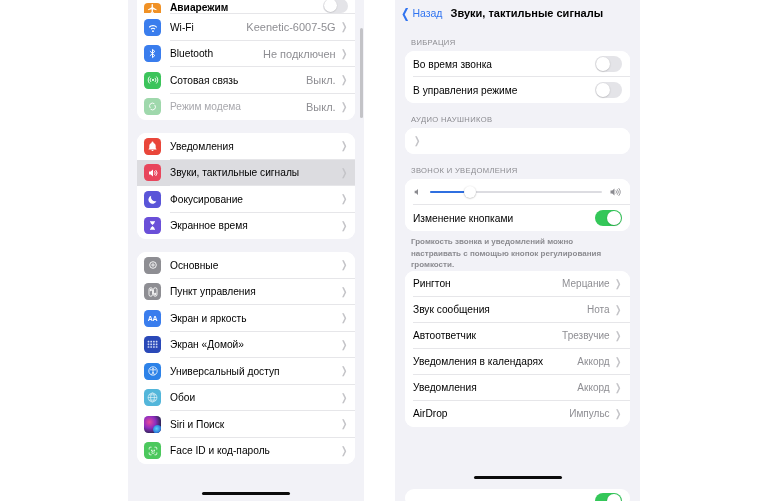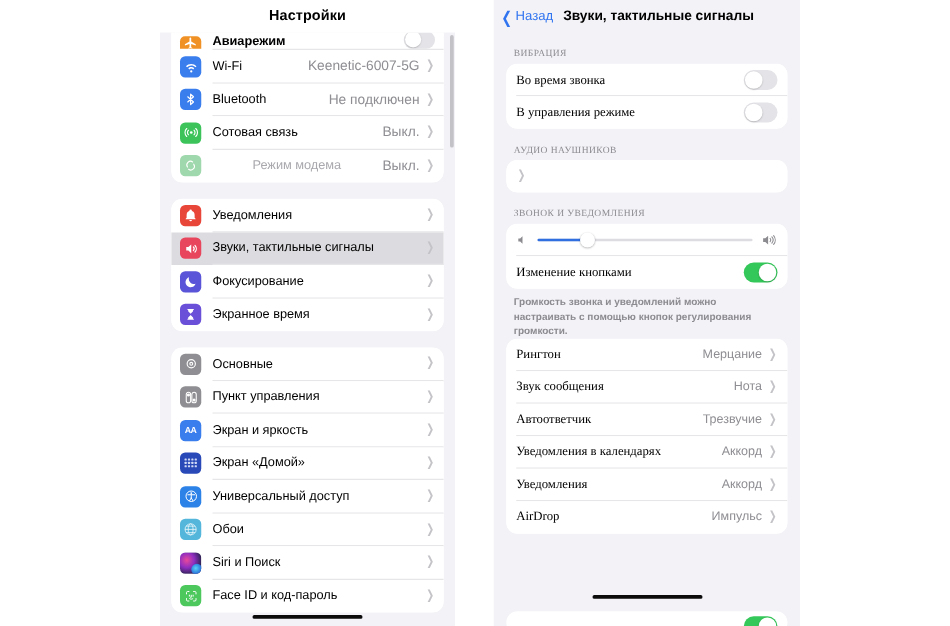--- a/index.html
+++ b/index.html
@@ -101,21 +101,21 @@
   .app-icon svg { display: block; }
 
   .row-label {
     font-size: 10.2px;
     color: #000000;
     white-space: nowrap;
     flex: 1 1 auto;
     overflow: hidden;
     text-overflow: ellipsis;
   }
-  .row-label.dim { color: #a8a8ad; margin-left: 32px; }
+  .row-label.dim { color: #a8a8ad; }
 
   .row-value {
     font-size: 11px;
     color: #8e8e93;
     white-space: nowrap;
     margin-right: 4px;
     text-align: right;
   }
 
   .chevron {
@@ -215,21 +215,20 @@
 
   .r-content { padding: 0 10px; }
 
   .sect-header {
     font-size: 7.6px;
     color: #8b8b90;
     letter-spacing: 0.35px;
     padding: 12px 6px 4px 6px;
     text-transform: uppercase;
     white-space: nowrap;
-    font-family: Liberation Serif, serif;
   }
   .sect-footer {
     font-size: 8px;
     color: #8b8b90;
     line-height: 1.45;
     padding: 5px 6px 0 6px;
     font-weight: bold;
   }
 
   .card {
@@ -254,21 +253,20 @@
     height: 0.7px;
     background: #e6e6e9;
   }
   .r-row:last-child .sep-full { display: none; }
 
   .r-label {
     font-size: 10.2px;
     color: #000000;
     flex: 1 1 auto;
     white-space: nowrap;
-    font-family: Liberation Serif, serif;
   }
   .r-value {
     font-size: 10px;
     color: #8e8e93;
     white-space: nowrap;
     margin-right: 4px;
   }
 
   
   .toggle {
@@ -346,23 +344,20 @@
     top: 4px;
   }
 </style>
 </head>
 <body>
 
 <div class="screen">
 
   <div class="phone-left">
 
-    <div class="nav-title-bar">
-      <span class="nav-title">Настройки</span>
-    </div>
 
     <div class="list-scroll">
 
       <div class="group first">
 
         <div class="row clipped">
           <div class="app-icon" style="background:#f09125; align-self:flex-end; height:10px; border-radius:4px 4px 0 0;">
             <svg width="11" height="11" viewBox="0 0 24 24" fill="#fff">
                 <path d="M21 16v-2l-8-5V3.5A1.5 1.5 0 0 0 11.5 2 1.5 1.5 0 0 0 10 3.5V9l-8 5v2l8-2.5V19l-2 1.5V22l3.5-1 3.5 1v-1.5L13 19v-5.5z"></path>
               </svg>

